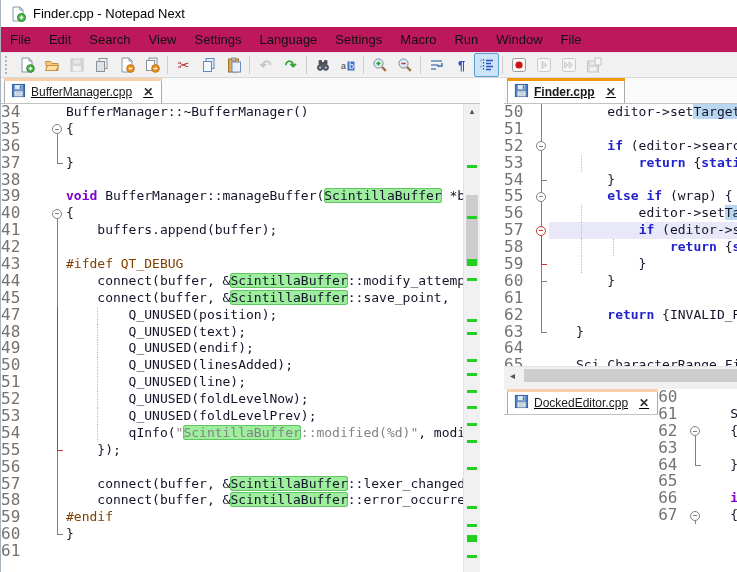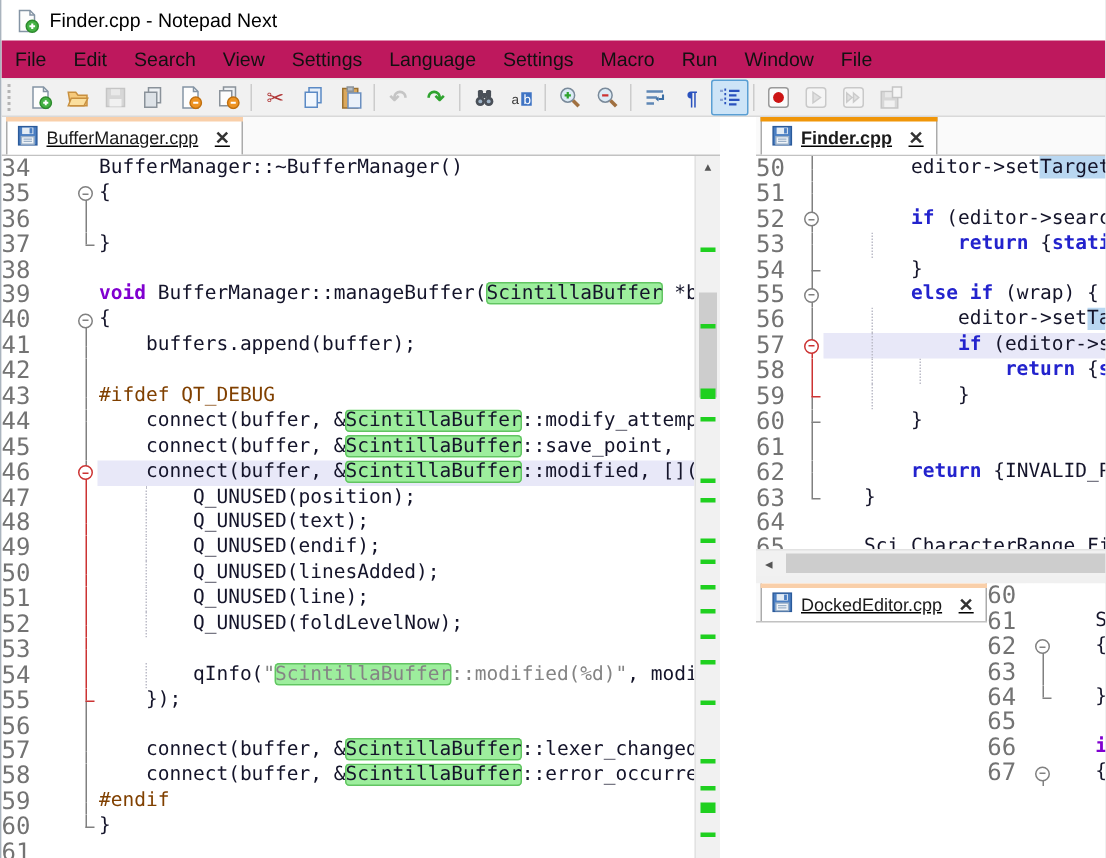--- a/index.html
+++ b/index.html
@@ -291,28 +291,27 @@
             <div class="line"><span class="ln">36</span><span class="sym"></span><span class="fold"><i class="fv top"></i><i class="fv bot"></i></span></div>
             <div class="line"><span class="ln">37</span><span class="sym"></span><span class="fold"><i class="fv top"></i><i class="ftick"></i></span><span class="code"><span class="tk-d">}</span></span></div>
             <div class="line"><span class="ln">38</span><span class="sym"></span><span class="fold"></span><span class="code"></span></div>
             <div class="line"><span class="ln">39</span><span class="sym"></span><span class="fold"></span><span class="code"><span class="tk-t">void</span><span class="tk-d"> BufferManager::manageBuffer(</span><span class="tk-hg">ScintillaBuffer</span><span class="tk-d"> *buffer)</span></span></div>
             <div class="line"><span class="ln">40</span><span class="sym"></span><span class="fold"><i class="fv bot"></i><i class="fc"></i></span><span class="code"><span class="tk-d">{</span></span></div>
             <div class="line"><span class="ln">41</span><span class="sym"></span><span class="fold"><i class="fv top"></i><i class="fv bot"></i></span><span class="code"><span class="tk-d">    buffers.append(buffer);</span></span></div>
             <div class="line"><span class="ln">42</span><span class="sym"></span><span class="fold"><i class="fv top"></i><i class="fv bot"></i></span><span class="code"></span></div>
             <div class="line"><span class="ln">43</span><span class="sym"></span><span class="fold"><i class="fv top"></i><i class="fv bot"></i></span><span class="code"><span class="tk-p">#ifdef QT_DEBUG</span></span></div>
             <div class="line"><span class="ln">44</span><span class="sym"></span><span class="fold"><i class="fv top"></i><i class="fv bot"></i></span><span class="code"><span class="tk-d">    connect(buffer, &amp;</span><span class="tk-hg">ScintillaBuffer</span><span class="tk-d">::modify_attempt,</span></span></div>
             <div class="line"><span class="ln">45</span><span class="sym"></span><span class="fold"><i class="fv top"></i><i class="fv bot"></i></span><span class="code"><span class="tk-d">    connect(buffer, &amp;</span><span class="tk-hg">ScintillaBuffer</span><span class="tk-d">::save_point,</span></span></div>
-            <div class="line cur"><span class="ln">46</span><span class="sym"></span><span class="fold"><i class="fv top"></i><i class="fv bot red"></i><i class="fc redc"></i></span><span class="code"><span class="tk-d">    connect(buffer, &amp;</span><span class="tk-hg">ScintillaBuffer</span><span class="tk-d">::modified, [](</span></span></div>
             <div class="line"><span class="ln">47</span><span class="sym"></span><span class="fold"><i class="fv top red"></i><i class="fv bot red"></i></span><span class="code"><i class="guide" style="left: 32.28px;"></i><span class="tk-d">        Q_UNUSED(position);</span></span></div>
             <div class="line"><span class="ln">48</span><span class="sym"></span><span class="fold"><i class="fv top red"></i><i class="fv bot red"></i></span><span class="code"><i class="guide" style="left: 32.28px;"></i><span class="tk-d">        Q_UNUSED(text);</span></span></div>
             <div class="line"><span class="ln">49</span><span class="sym"></span><span class="fold"><i class="fv top red"></i><i class="fv bot red"></i></span><span class="code"><i class="guide" style="left: 32.28px;"></i><span class="tk-d">        Q_UNUSED(endif);</span></span></div>
             <div class="line"><span class="ln">50</span><span class="sym"></span><span class="fold"><i class="fv top red"></i><i class="fv bot red"></i></span><span class="code"><i class="guide" style="left: 32.28px;"></i><span class="tk-d">        Q_UNUSED(linesAdded);</span></span></div>
             <div class="line"><span class="ln">51</span><span class="sym"></span><span class="fold"><i class="fv top red"></i><i class="fv bot red"></i></span><span class="code"><i class="guide" style="left: 32.28px;"></i><span class="tk-d">        Q_UNUSED(line);</span></span></div>
             <div class="line"><span class="ln">52</span><span class="sym"></span><span class="fold"><i class="fv top red"></i><i class="fv bot red"></i></span><span class="code"><i class="guide" style="left: 32.28px;"></i><span class="tk-d">        Q_UNUSED(foldLevelNow);</span></span></div>
-            <div class="line"><span class="ln">53</span><span class="sym"></span><span class="fold"><i class="fv top red"></i><i class="fv bot red"></i></span></div>
+            <div class="line"><span class="ln">53</span><span class="sym"></span><span class="fold"><i class="fv top red"></i><i class="fv bot red"></i></span><span class="code"><i class="guide" style="left: 32.28px;"></i><span class="tk-d">        Q_UNUSED(foldLevelPrev);</span></span></div>
             <div class="line"><span class="ln">54</span><span class="sym"></span><span class="fold"><i class="fv top red"></i><i class="fv bot red"></i></span><span class="code"><i class="guide" style="left: 32.28px;"></i><span class="tk-d">        qInfo(</span><span class="tk-s">"</span><span class="tk-s tk-hg">ScintillaBuffer</span><span class="tk-s">::modified(%d)"</span><span class="tk-d">, modificationType);</span></span></div>
             <div class="line"><span class="ln">55</span><span class="sym"></span><span class="fold"><i class="fv top red"></i><i class="fv bot"></i><i class="ftick red"></i></span><span class="code"><span class="tk-d">    });</span></span></div>
             <div class="line"><span class="ln">56</span><span class="sym"></span><span class="fold"><i class="fv top"></i><i class="fv bot"></i></span></div>
             <div class="line"><span class="ln">57</span><span class="sym"></span><span class="fold"><i class="fv top"></i><i class="fv bot"></i></span><span class="code"><span class="tk-d">    connect(buffer, &amp;</span><span class="tk-hg">ScintillaBuffer</span><span class="tk-d">::lexer_changed,</span></span></div>
             <div class="line"><span class="ln">58</span><span class="sym"></span><span class="fold"><i class="fv top"></i><i class="fv bot"></i></span><span class="code"><span class="tk-d">    connect(buffer, &amp;</span><span class="tk-hg">ScintillaBuffer</span><span class="tk-d">::error_occurred,</span></span></div>
             <div class="line"><span class="ln">59</span><span class="sym"></span><span class="fold"><i class="fv top"></i><i class="fv bot"></i></span><span class="code"><span class="tk-p">#endif</span></span></div>
             <div class="line"><span class="ln">60</span><span class="sym"></span><span class="fold"><i class="fv top"></i><i class="ftick"></i></span><span class="code"><span class="tk-d">}</span></span></div>
             <div class="line"><span class="ln">61</span><span class="sym"></span><span class="fold"></span><span class="code"></span></div>
           </div>
         <div class="vscroll" id="left-vscroll">

